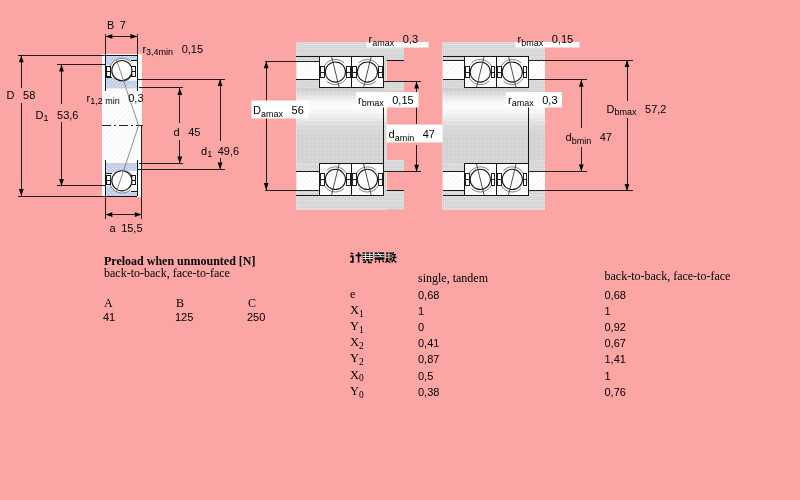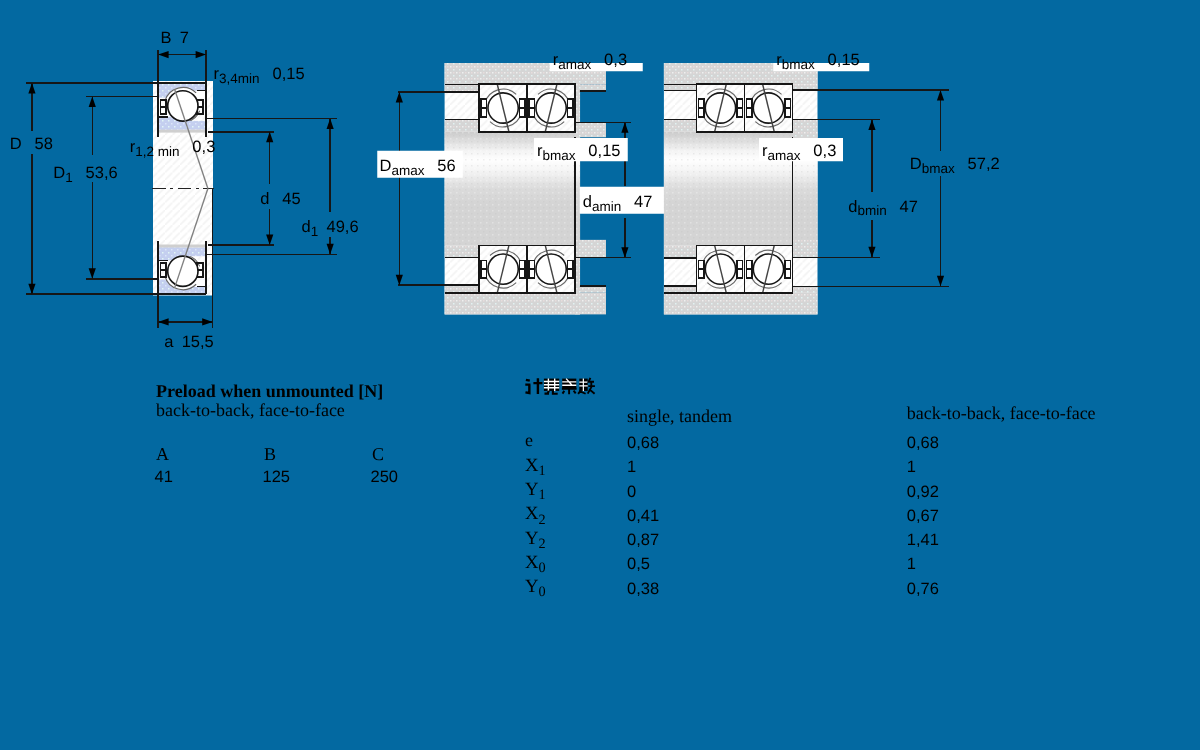--- a/index.html
+++ b/index.html
@@ -1,16 +1,16 @@
 <!DOCTYPE html>
 <html><head>
 <meta charset="utf-8">
 <style>
   html,body{margin:0;padding:0;background:#ffffff;}
-  #page{position:relative;width:800px;height:500px;background:#0369a1;overflow:hidden;
+  #page{position:relative;width:800px;height:500px;background:#fca5a5;overflow:hidden;
         font-family:"Liberation Sans", sans-serif;}
 </style>
 </head>
 <body>
 <div id="page">
 <svg width="800" height="500" viewBox="0 0 800 500" xmlns="http://www.w3.org/2000/svg">
 <defs>
   <pattern id="gpat" width="4" height="4" patternUnits="userSpaceOnUse">
     <rect width="4" height="4" fill="#d5d5d5"></rect>
     <rect x="0" y="0" width="1" height="1" fill="#efefef"></rect>

